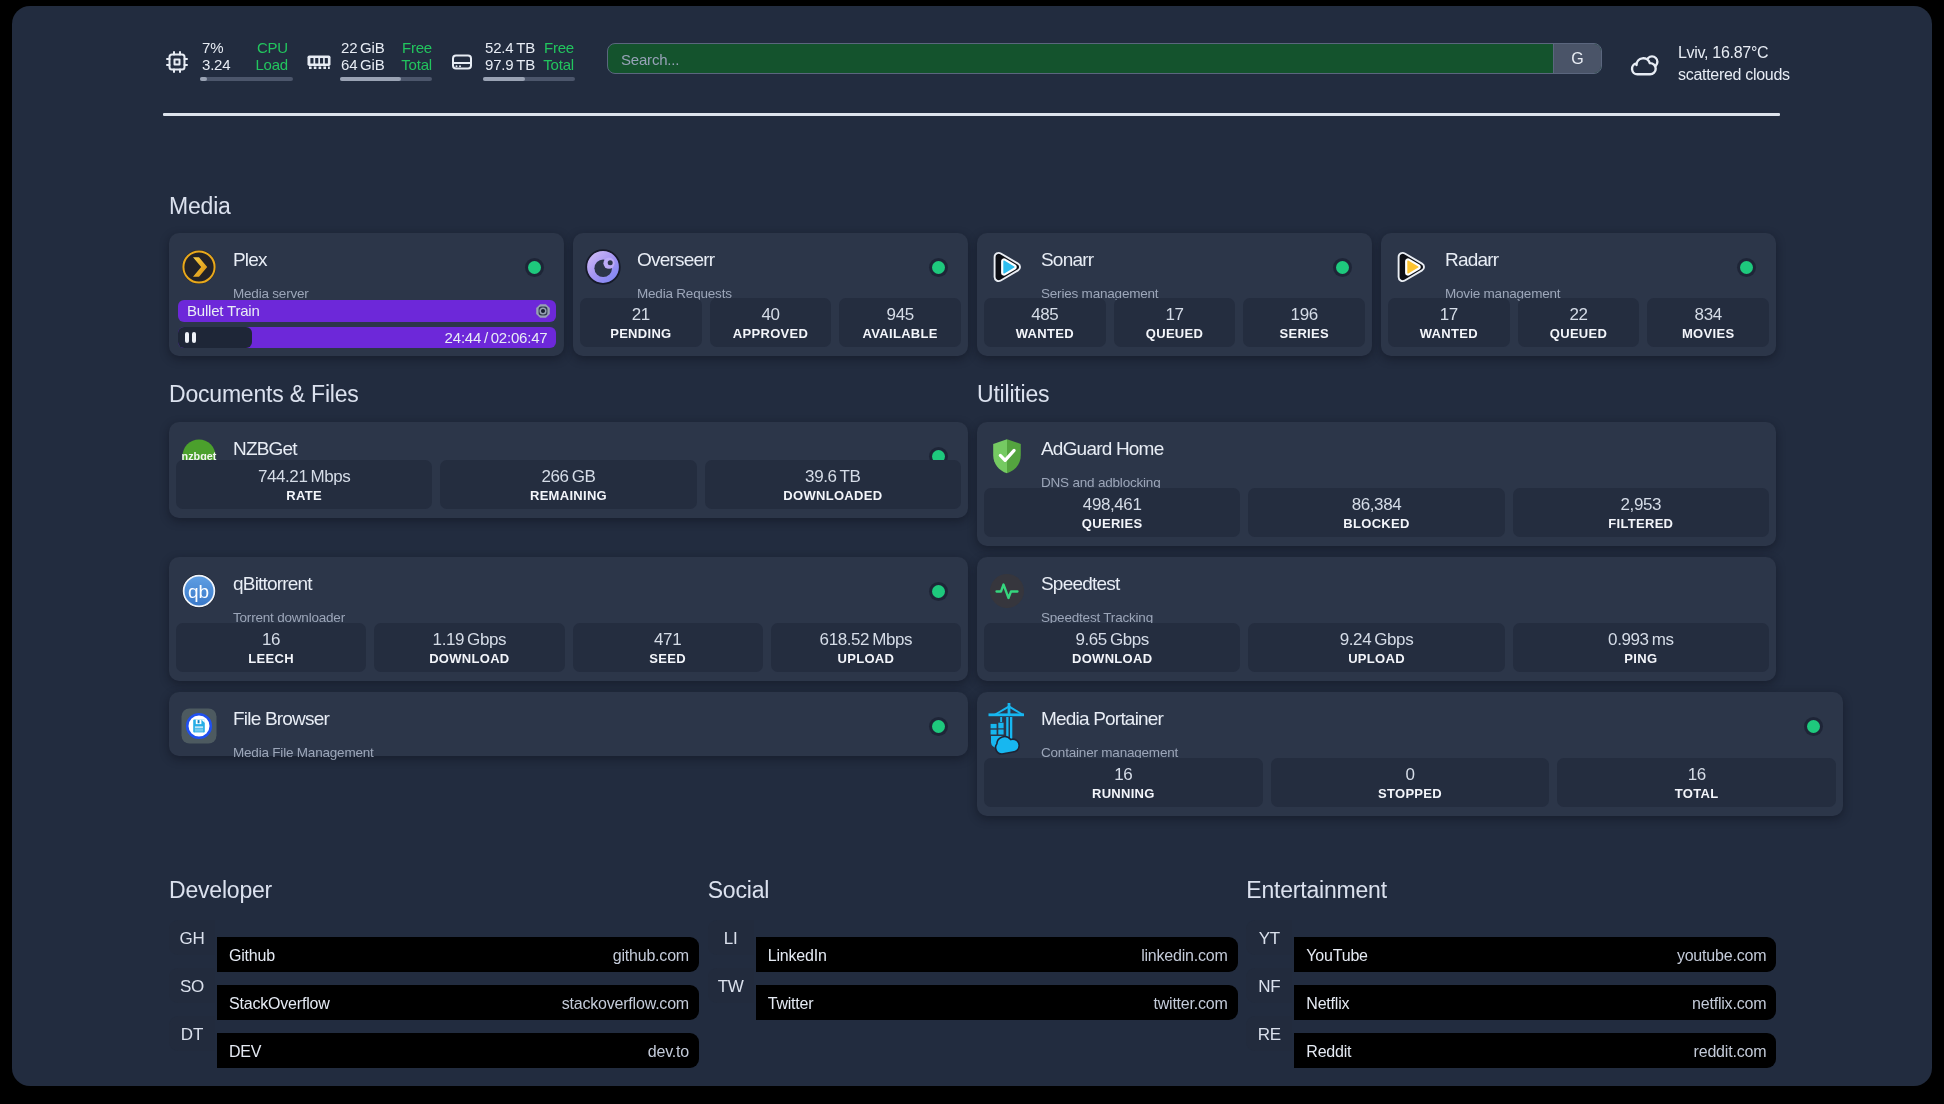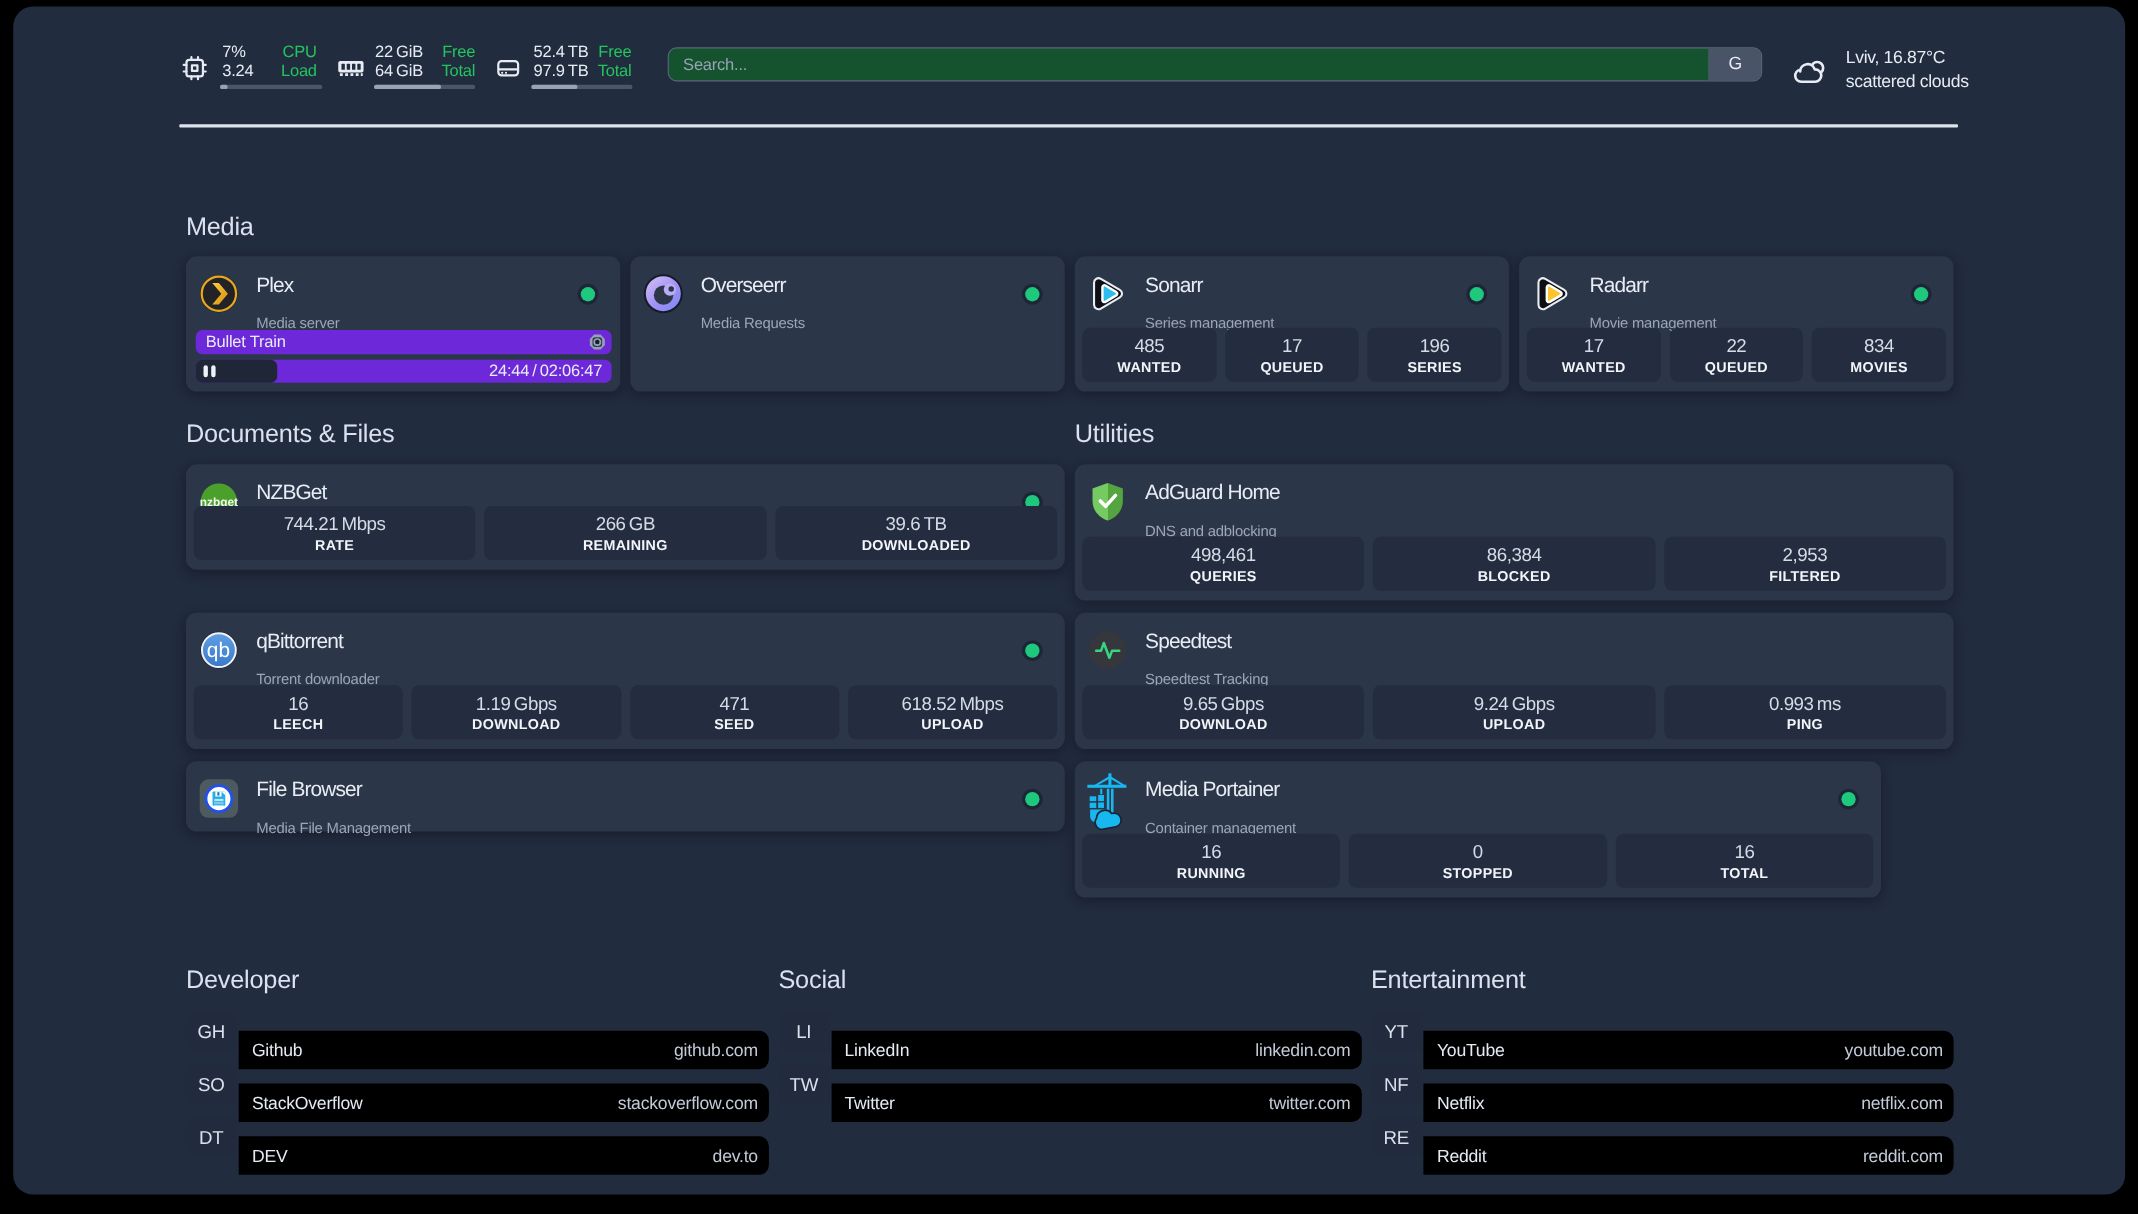--- a/index.html
+++ b/index.html
@@ -114,20 +114,34 @@
           </linearGradient>
         </defs>
         <circle cx="18" cy="18" r="16.8" fill="url(#ovg)" stroke="#161a29" stroke-width="1.8"></circle>
         <circle cx="18.2" cy="19.3" r="8.8" fill="#2c3649"></circle>
         <circle cx="24" cy="14.2" r="5.6" fill="#bcabf7"></circle>
         <circle cx="25.2" cy="13.8" r="2.5" fill="#2c3649"></circle>
       </svg>
   <div class="name">Overseerr</div>
       <div class="desc">Media Requests</div>
       <div class="dot"></div>
+  <div class="stats">
+        <div class="stat">
+          <div class="v">21</div>
+          <div class="l">PENDING</div>
+        </div>
+        <div class="stat">
+          <div class="v">40</div>
+          <div class="l">APPROVED</div>
+        </div>
+        <div class="stat">
+          <div class="v">945</div>
+          <div class="l">AVAILABLE</div>
+        </div>
+      </div>
 </div>
 <div class="card" style="left:965px;top:227px;width:395px;height:123px">
   <svg class="icon36" viewBox="0 0 36 36">
         <path d="M11.8 4.5 C9.1 2.9 5.6 4.8 5.6 7.9 v20.2 c0 3.1 3.5 5 6.2 3.4 l17.2-10.1 c2.7-1.6 2.7-5.2 0-6.8 z" fill="#0d0f15" stroke="#e9edf3" stroke-width="1.9" stroke-linejoin="round"></path>
         <path d="M13.2 12.1 v11.8 c0 1.3 1.5 2.2 2.7 1.5 l9.9-5.9 c1.2-0.7 1.2-2.3 0-3 l-9.9-5.9 c-1.2-0.7-2.7 0.2-2.7 1.5 z" fill="#2cbdee" stroke="#fdfefe" stroke-width="2.2" stroke-linejoin="round"></path>
       </svg>
   <div class="name">Sonarr</div>
       <div class="desc">Series management</div>
       <div class="dot"></div>
   <div class="stats">
@@ -290,21 +304,21 @@
         <div class="stat">
           <div class="v">9.24 Gbps</div>
           <div class="l">UPLOAD</div>
         </div>
         <div class="stat">
           <div class="v">0.993 ms</div>
           <div class="l">PING</div>
         </div>
       </div>
 </div>
-<div class="card" style="left:965px;top:686px;width:733px;height:124px">
+<div class="card" style="left:965px;top:686px;width:866px;height:124px">
   <svg class="abs" style="left:10px;top:10px" width="38" height="54" viewBox="0 0 38 54" fill="#17b7f0">
         <rect x="20.6" y="1" width="2.8" height="12"></rect>
         <path d="M22 3.2 L6.5 12.6 H9.8 L22 5.8 Z"></path>
         <path d="M22 3.2 L37 12.6 H33.7 L22 5.8 Z"></path>
         <rect x="1.5" y="11.4" width="35.5" height="2.8"></rect>
         <rect x="19.2" y="15" width="2.3" height="28"></rect>
         <rect x="23" y="15" width="2.3" height="28"></rect>
         <rect x="13.2" y="15" width="1.9" height="5"></rect>
         <rect x="11.3" y="20.7" width="5.3" height="5.6"></rect>
         <rect x="11.3" y="27.5" width="5.3" height="5"></rect>

